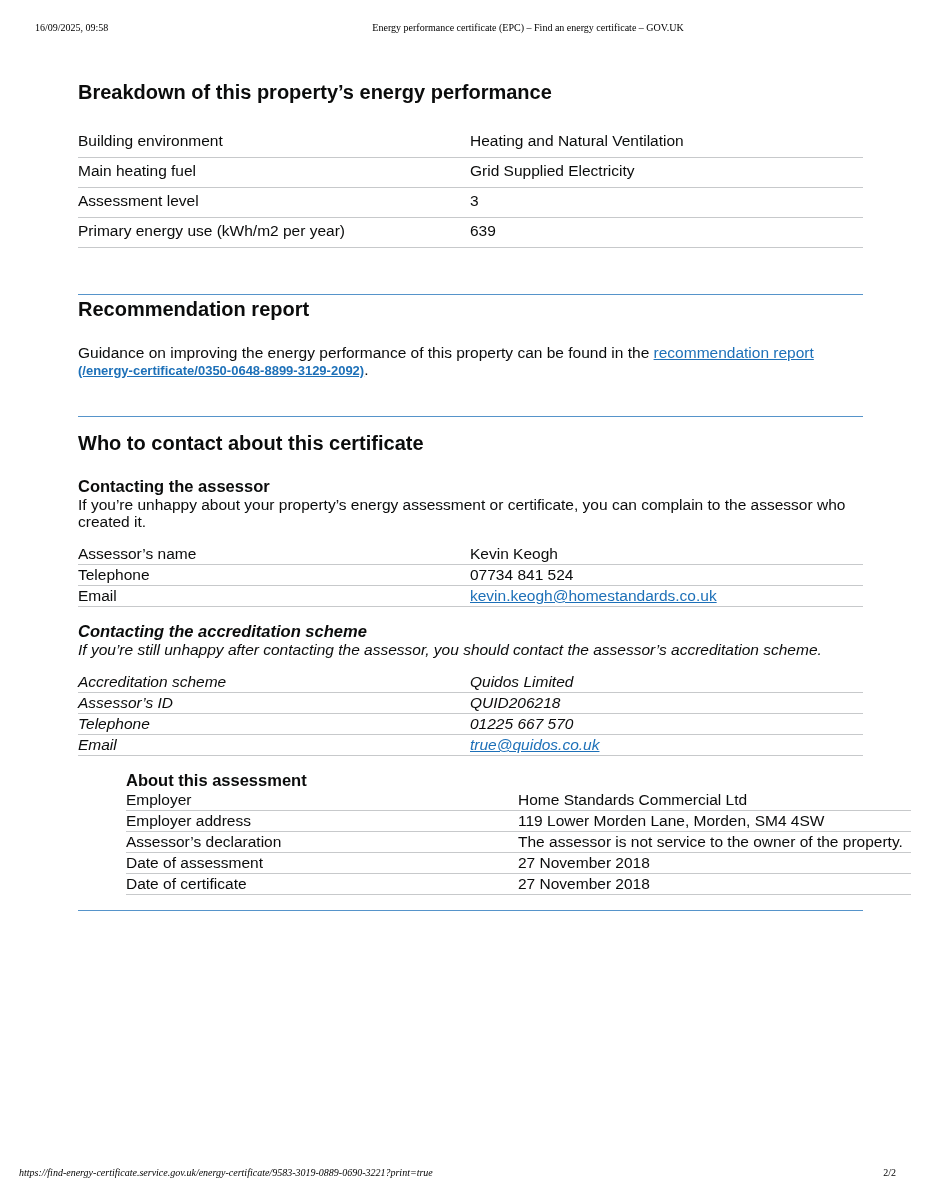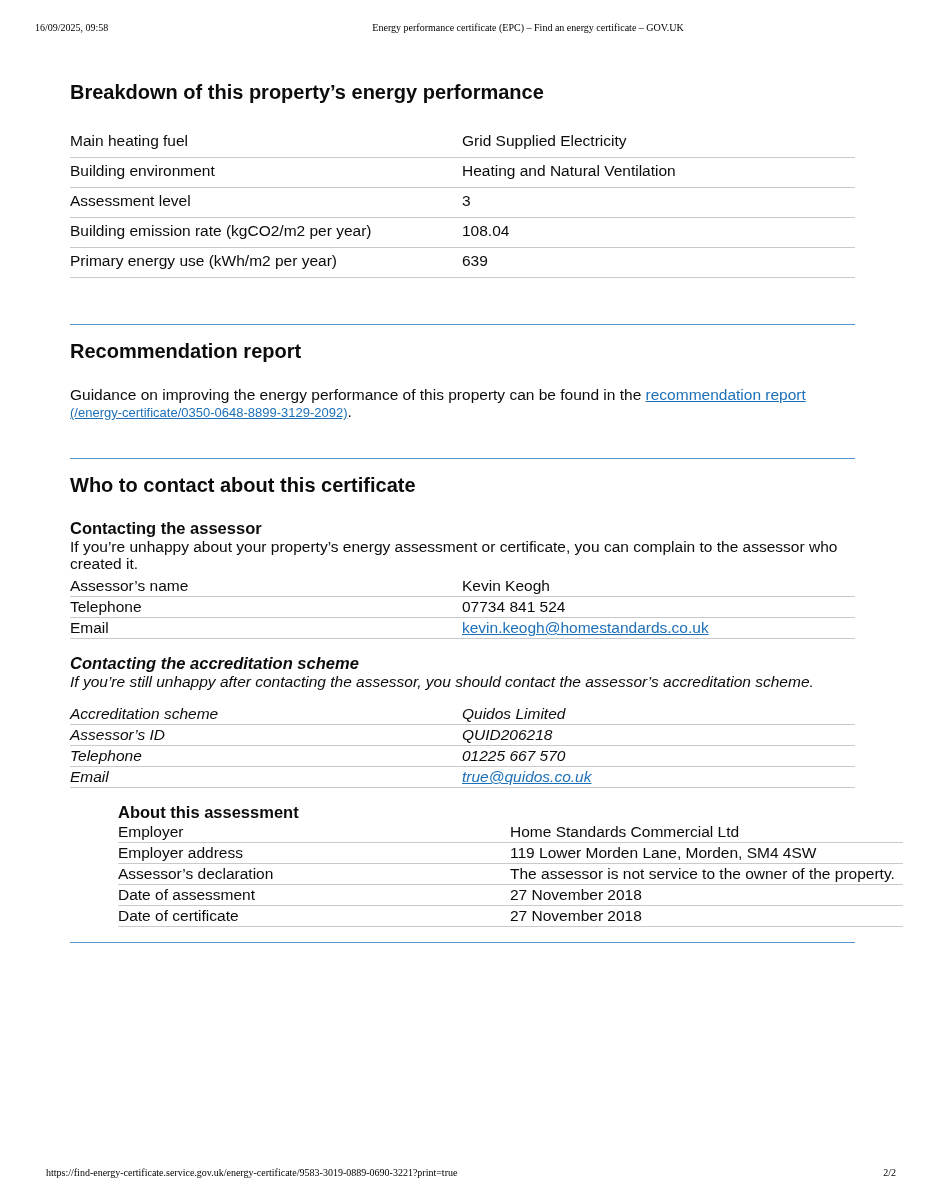--- a/index.html
+++ b/index.html
@@ -2,94 +2,90 @@
 <html><head>
   <meta charset="utf-8">
   <style>
     html, body { margin: 0; padding: 0; background: #ffffff; }
     body { width: 930px; height: 1200px; position: relative; overflow: hidden; color: #0b0c0c; font-family: "Liberation Sans", sans-serif; }
     .print-header, .print-footer { position: absolute; left: 0; width: 930px; font-family: "Liberation Serif", serif; font-size: 10px; color: #000; }
     .print-header { top: 22px; }
     .print-footer { top: 1167px; }
     .ph-date { position: absolute; left: 35px; }
     .ph-title { position: absolute; left: 0; width: 1056px; text-align: center; }
-    .pf-url { position: absolute; left: 46px; }
+    .pf-url { position: absolute; left: 19px; font-style: italic; }
     .pf-page { position: absolute; right: 34px; font-family: Liberation Serif, serif; }
 
-    .content { position: absolute; left: 70px; top: 78px; width: 785px; }
+    .content { position: absolute; left: 78px; top: 78px; width: 785px; }
     h2 { font-size: 20px; font-weight: 700; margin: 0; line-height: 28px; }
     h3 { font-size: 16.5px; font-weight: 700; margin: 0; line-height: 19px; }
     p { font-size: 15.5px; margin: 0; line-height: 17px; }
 
     table.sl { width: 785px; border-collapse: collapse; font-size: 15.5px; }
     table.sl td { padding: 0; vertical-align: top; border-bottom: 1.5px solid #c7c9cb; }
     table.sl td.k { width: 392px; }
     table.big td { height: 27px; padding-top: 2px; line-height: 22px; }
     table.small td { height: 20px; line-height: 20px; }
 
     hr.sep { border: 0; border-top: 1.5px solid #5694ca; margin: 0; width: 785px; }
     a { color: #1d70b8; text-decoration: underline; }
-    .link-small { font-size: 13px; }
+    .link-small { font-size: 13px; font-weight: bold; }
   </style>
 </head>
 <body>
 
 <div class="print-header">
   <span class="ph-date">16/09/2025, 09:58</span>
   <span class="ph-title">Energy performance certificate (EPC) – Find an energy certificate – GOV.UK</span>
 </div>
 
 <div class="content">
 
   <section>
     <h2>Breakdown of this property’s energy performance</h2>
     <table class="sl big" style="margin-top:22px;">
       <tbody>
         <tr>
+            <td class="k">Building environment</td>
+            <td>Heating and Natural Ventilation</td>
+          </tr>
+        <tr>
             <td class="k">Main heating fuel</td>
             <td>Grid Supplied Electricity</td>
           </tr>
         <tr>
-            <td class="k">Building environment</td>
-            <td>Heating and Natural Ventilation</td>
-          </tr>
-        <tr>
             <td class="k">Assessment level</td>
             <td>3</td>
-          </tr>
-        <tr>
-            <td class="k">Building emission rate (kgCO2/m2 per year)</td>
-            <td>108.04</td>
           </tr>
         <tr>
             <td class="k">Primary energy use (kWh/m2 per year)</td>
             <td>639</td>
           </tr>
       </tbody>
     </table>
   </section>
 
   <hr class="sep" style="margin-top:46px;">
 
-  <section style="margin-top:12px;">
+  <section style="margin-top:0;">
     <h2>Recommendation report</h2>
     <p style="margin-top:21px;">
       <span>Guidance on improving the energy performance of this property can be found in the </span><a href="#"><span>recommendation report</span><br><span class="link-small">(/energy-certificate/0350-0648-8899-3129-2092)</span></a><span>.</span>
     </p>
   </section>
 
   <hr class="sep" style="margin-top:37px;">
 
   <section style="margin-top:12px;">
     <h2>Who to contact about this certificate</h2>
 
     <div style="margin-top:20px;">
       <h3>Contacting the assessor</h3>
       <p>If you’re unhappy about your property’s energy assessment or certificate, you can complain to the assessor who created it.</p>
-      <table class="sl small" style="margin-top:4px;">
+      <table class="sl small" style="margin-top:14px;">
         <tbody>
           <tr>
               <td class="k">Assessor’s name</td>
               <td>Kevin Keogh</td>
             </tr>
           <tr>
               <td class="k">Telephone</td>
               <td>07734 841 524</td>
             </tr>
           <tr>

